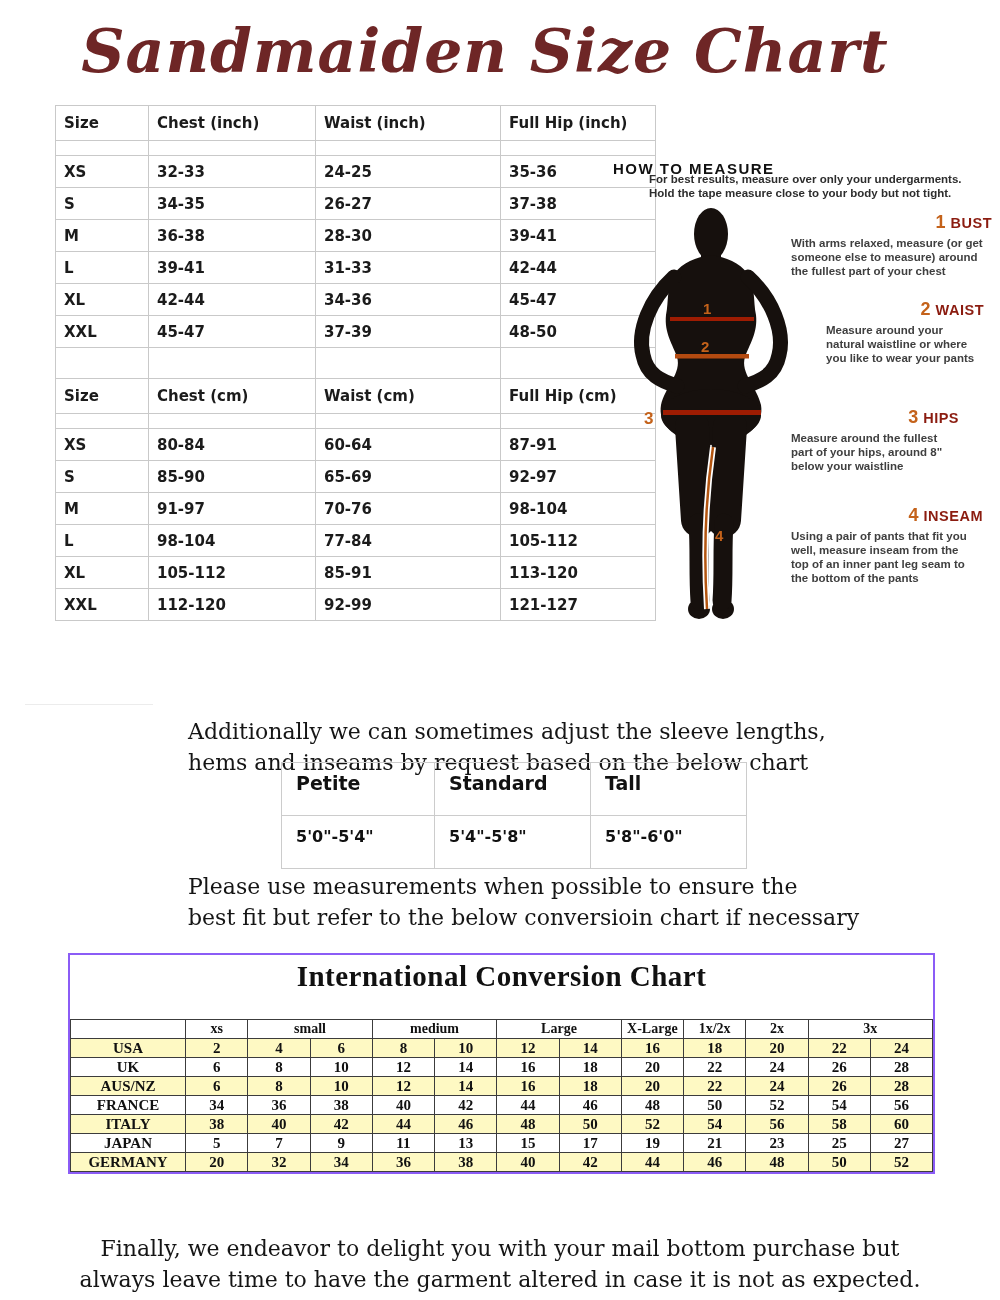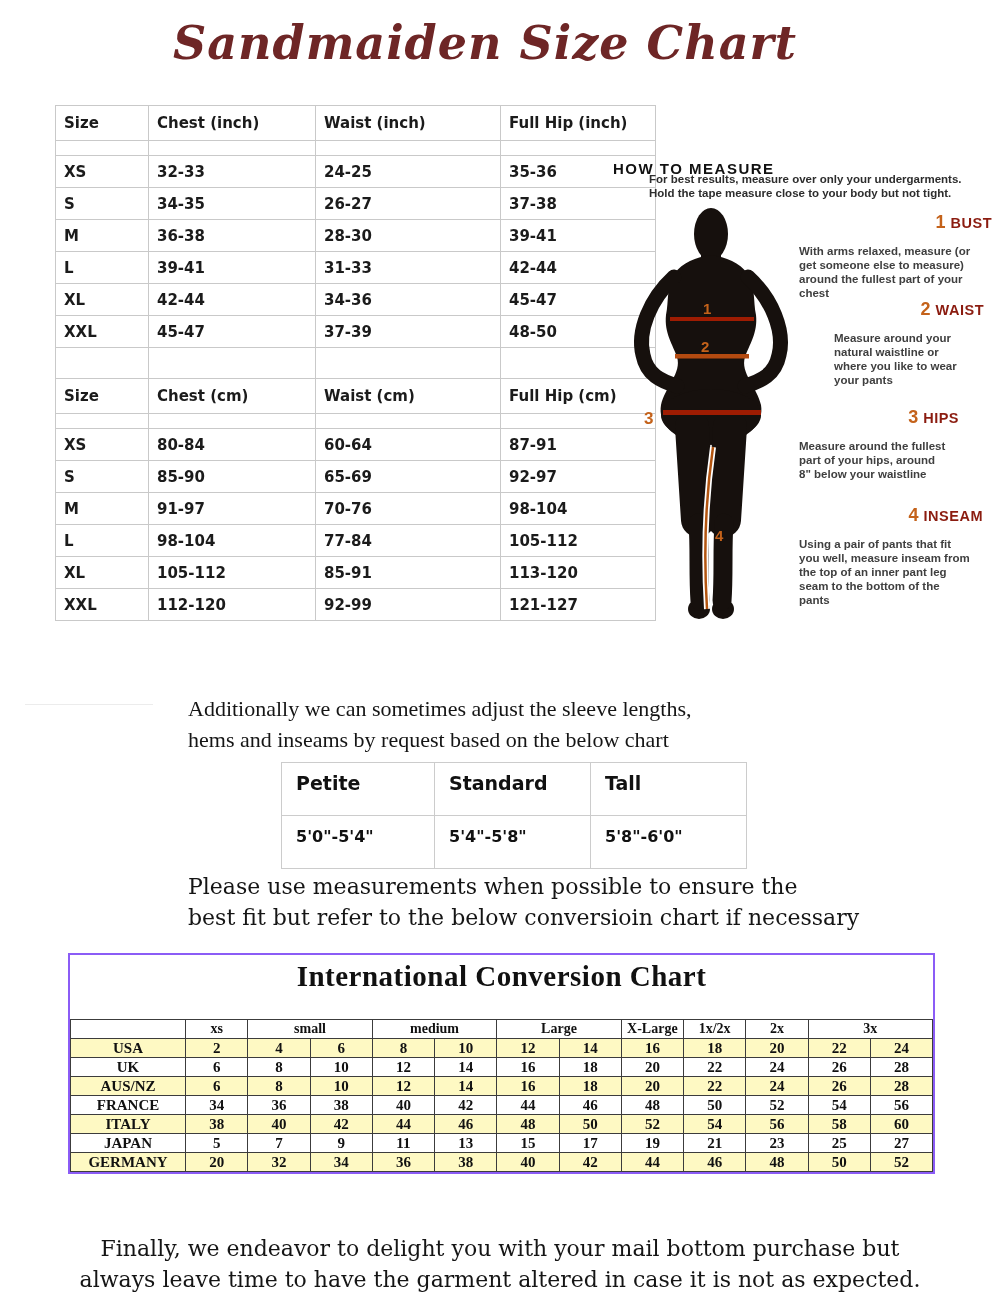--- a/index.html
+++ b/index.html
@@ -2,53 +2,53 @@
 <html><head>
 <meta charset="utf-8">
 <style>
   html,body { margin:0; padding:0; background:#ffffff; }
   .page { position:relative; width:1000px; height:1300px; background:#fff; overflow:hidden;
           font-family:"DejaVu Sans", sans-serif; }
 
   
   .page-title { position:absolute; top:16px; left:0; width:970px; text-align:center;
     font-family:"DejaVu Serif", serif; font-style:italic; font-weight:bold;
-    font-size:46px; color:#6e2626; letter-spacing:1px; }
+    font-size:60px; color:#6e2626; letter-spacing:1px; }
 
   
   #size-table { position:absolute; left:55px; top:105px; width:600px;
     border-collapse:collapse; table-layout:fixed; }
   #size-table td { border:1px solid #c9c9c9; padding:0 0 0 8px; font-weight:bold;
     font-size:15px; color:#1b1b1b; vertical-align:middle; overflow:hidden; white-space:nowrap; }
   #size-table tr.hdr-row td    { height:34px; }
   #size-table tr.spacer-row td { height:14px; }
   #size-table tr.data-row td   { height:31px; }
   #size-table tr.gap-row td    { height:30px; }
 
   
   .htm-title { position:absolute; left:613px; top:160px; color:#111;
     font-family:"Liberation Sans", sans-serif; font-weight:bold; font-size:15px; letter-spacing:1.5px; }
   .htm-sub { position:absolute; left:613px; top:172px; color:#2d2d2d;
     font-family:"Liberation Sans", sans-serif; font-weight:bold; font-size:11.5px; line-height:14px;margin-left:36px; }
   #measure-steps .htm-step { position:absolute; font-family:"Liberation Sans", sans-serif; }
   .htm-step h4 { margin:0 0 3px 0; line-height:18px;text-align:right; }
   .htm-step .num { font-size:18px; color:#c4621a; font-weight:bold; }
   .htm-step .lbl { font-size:14.5px; color:#8b1c10; font-weight:bold; letter-spacing:0.5px; }
-  .htm-step p { margin:12px; font-weight:bold; font-size:11.5px; line-height:14px; color:#3f3f3f; }
+  .htm-step p { margin:4px; font-weight:bold; font-size:11.5px; line-height:14px; color:#3f3f3f; }
   .step-bust   { left:787px; top:213px; width:205px; }
   .step-waist  { left:822px; top:300px; width:162px; }
   .step-hips   { left:787px; top:408px; width:172px; }
   .step-inseam { left:787px; top:506px; width:196px; }
   #silhouette { position:absolute; left:612px; top:205px; }
 
   .divider { position:absolute; left:25px; top:704px; width:128px; height:1px; background:#ececec; }
 
   
   .slab { font-family:"DejaVu Serif", serif; font-size:22px; line-height:31px; color:#151515; }
-  .adjust-note { position:absolute; left:188px; top:693px;font-family:Liberation Serif, serif; }
+  .adjust-note { position:absolute; left:188px; top:716px; }
   .fit-note    { position:absolute; left:188px; top:871px; }
   .final-note  { position:absolute; left:0px; top:1233px; width:1000px; text-align:center; }
 
   
   #height-table { position:absolute; left:281px; top:762px; width:465px;
     border-collapse:collapse; table-layout:fixed; }
   #height-table td { border:1px solid #cccccc; font-weight:bold; color:#111;
     padding:0 0 12px 14px; white-space:nowrap; }
   #height-table tr.h-hdr td { height:40px; font-size:19px; }
   #height-table tr.h-val td { height:40px; font-size:16px; }

